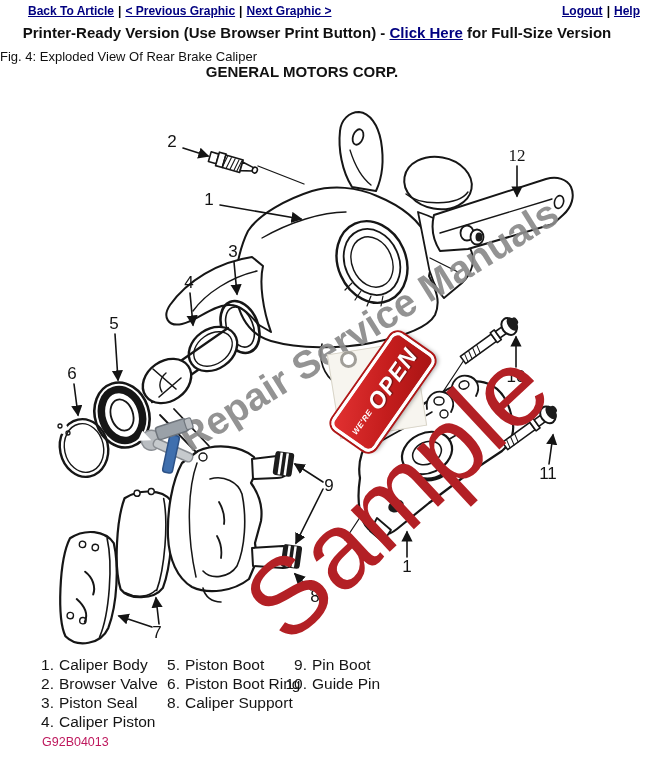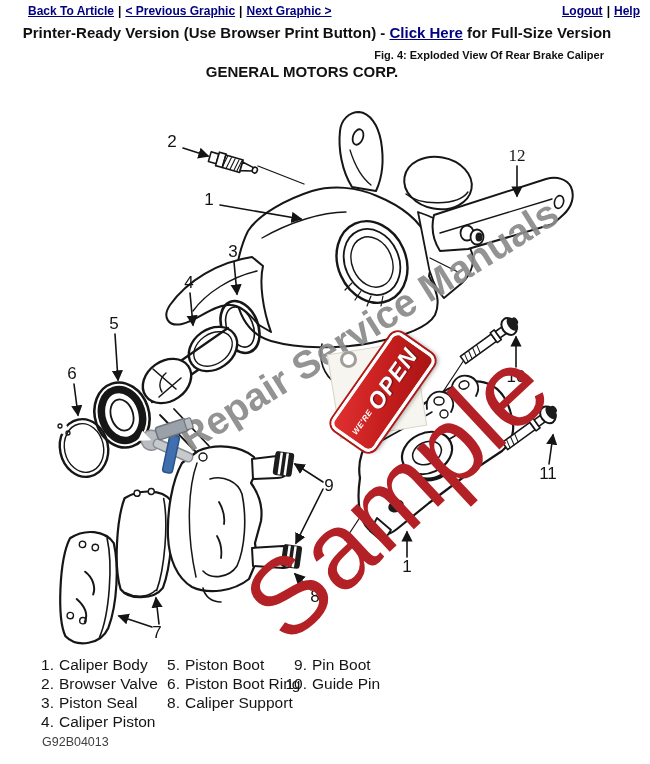--- a/index.html
+++ b/index.html
@@ -5,22 +5,22 @@
   html,body{margin:0;padding:0;background:#fff;}
   #page{position:relative;width:650px;height:764px;background:#fff;overflow:hidden;
         font-family:"Liberation Sans","DejaVu Sans",sans-serif;color:#111;}
   
   #navbar{position:absolute;top:4px;left:28px;right:10px;font-size:12px;font-weight:bold;}
   #navbar .right{float:right;}
   a.navlink{color:var(--link,#000080);text-decoration:underline;cursor:pointer;}
   .pipe{color:#000;font-weight:bold;padding:0 4px;text-decoration:none;}
   #printer-line{position:absolute;top:24px;left:0;width:634px;text-align:center;
                 font-size:15px;font-weight:bold;color:#101010;}
-  #fig-title{position:absolute;top:49px;left:0;width:604px;text-align:right;
-             font-size:11px;font-weight:bold;}
+  #fig-title{position:absolute;top:49px;left:0;width:604px;text-align:left;
+             font-size:13px;font-weight:normal;}
   #company{position:absolute;top:63px;left:0;width:604px;text-align:center;
            font-size:15px;font-weight:bold;}
   
   #art{position:absolute;left:0;top:0;z-index:1;}
   #callout-layer{position:absolute;left:0;top:0;width:650px;height:764px;z-index:2;pointer-events:none;}
   .callout{position:absolute;transform:translate(-50%,-50%);font-size:17px;color:#141414;}
   #wm-repair{position:absolute;left:150px;top:303px;width:440px;z-index:3;
              transform:rotate(-32deg);transform-origin:center;
              font-size:39px;font-weight:bold;color:var(--gray,#8a8a8a);white-space:nowrap;opacity:.92;}
   #tools-icon{position:absolute;left:136px;top:411px;z-index:4;}
@@ -36,21 +36,21 @@
   #open-badge .small{font-size:8px;font-weight:bold;font-style:italic;letter-spacing:.5px;}
   #open-badge .big{font-size:23px;font-weight:bold;font-style:italic;letter-spacing:1px;
                    text-shadow:1px 1px 1px rgba(0,0,0,.4);}
   #wm-sample{position:absolute;left:213px;top:432px;z-index:6;transform:rotate(-43deg);
              transform-origin:center;font-size:108px;color:var(--red,#b32025);white-space:nowrap;}
   
   #legend{position:absolute;top:655px;left:0;width:650px;z-index:2;font-size:15.5px;color:#151515;}
   .legend-col{position:absolute;top:0;}
   .legend-row{height:19px;line-height:19px;white-space:nowrap;}
   .legend-num{display:inline-block;text-align:right;margin-right:5px;}
-  #figure-code{position:absolute;top:735px;left:42px;font-size:12.5px;color:#404040;z-index:2;}
+  #figure-code{position:absolute;top:735px;left:42px;font-size:12.5px;color:#be185d;z-index:2;}
 </style>
 </head>
 <body>
 
 <div id="page">
 
   <div id="navbar">
     <span class="right">
       <a class="navlink">Logout</a><span class="pipe">|</span><a class="navlink">Help</a>
     </span>

